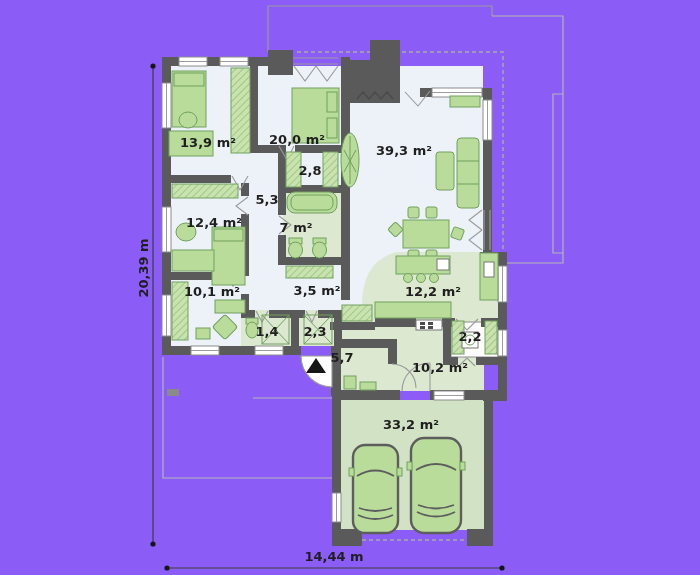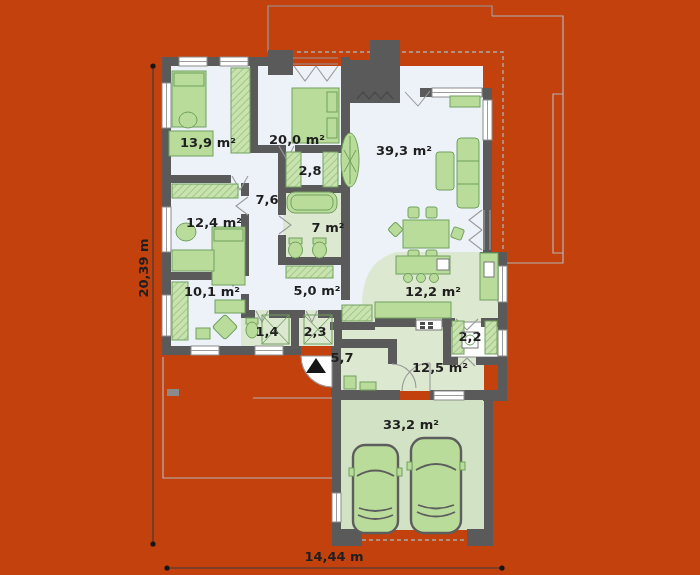--- a/index.html
+++ b/index.html
@@ -1,20 +1,20 @@
 <!DOCTYPE html>
 <html style="--wall: #5a5a5a; --floor: #edf2f9; --floor_green: #dce8d0; --garage_floor: #d2e2c4; --furniture: #b9dc9b; --furniture_outline: #70a05e; --outline: #b5b5b5; --text: #1f1f1f;"><head>
 <meta charset="utf-8">
 <style>
   :root{
     --wall:#5a5a5a; --floor:#edf2f9; --floor_green:#dce8d0; --garage_floor:#d2e2c4;
     --furniture:#b9dc9b; --furniture_outline:#70a05e; --outline:#b5b5b5; --text:#1f1f1f;
   }
   html,body{margin:0;padding:0;background:#ffffff;}
-  .stage{position:relative;width:700px;height:575px;background:#c2410c;overflow:hidden;
+  .stage{position:relative;width:700px;height:575px;background:#8b5cf6;overflow:hidden;
          font-family:"DejaVu Sans","Liberation Sans",sans-serif;}
   .stage svg{position:absolute;left:0;top:0;}
   .wall{fill:var(--wall);stroke:none;}
   .floor{fill:var(--floor);stroke:none;}
   .floorg{fill:var(--floor_green);stroke:none;}
   .floorga{fill:var(--garage_floor);stroke:none;}
   .furn{fill:var(--furniture);stroke:var(--furniture_outline);stroke-width:1;}
   .furnl{fill:none;stroke:var(--furniture_outline);stroke-width:1;}
   .hatch{fill:url(#hatchpat);stroke:var(--furniture_outline);stroke-width:1;}
   .white{fill:#ffffff;stroke:#8c8c8c;stroke-width:1;}
@@ -298,29 +298,29 @@
     <circle class="dot" cx="153" cy="544" r="2.6"></circle>
     <line class="dim" x1="167" y1="568" x2="502" y2="568"></line>
     <circle class="dot" cx="167" cy="568" r="2.6"></circle>
     <circle class="dot" cx="502" cy="568" r="2.6"></circle>
   </g>
 </svg>
 
 <div class="lbl" style="left:208px;top:142px">13,9 m²</div>
 <div class="lbl" style="left:297px;top:139px">20,0 m²</div>
 <div class="lbl" style="left:310px;top:170px">2,8</div>
-<div class="lbl" style="left:267px;top:199px">7,6</div>
-<div class="lbl" style="left:328px;top:227px">7 m²</div>
+<div class="lbl" style="left:267px;top:199px">5,3</div>
+<div class="lbl" style="left:296px;top:227px">7 m²</div>
 <div class="lbl" style="left:404px;top:150px">39,3 m²</div>
 <div class="lbl" style="left:214px;top:222px">12,4 m²</div>
 <div class="lbl" style="left:212px;top:291px">10,1 m²</div>
-<div class="lbl" style="left:317px;top:290px">5,0 m²</div>
+<div class="lbl" style="left:317px;top:290px">3,5 m²</div>
 <div class="lbl" style="left:267px;top:331px">1,4</div>
 <div class="lbl" style="left:315px;top:331px">2,3</div>
 <div class="lbl" style="left:433px;top:291px">12,2 m²</div>
 <div class="lbl" style="left:470px;top:336px">2,2</div>
 <div class="lbl" style="left:342px;top:357px">5,7</div>
-<div class="lbl" style="left:440px;top:367px">12,5 m²</div>
+<div class="lbl" style="left:440px;top:367px">10,2 m²</div>
 <div class="lbl" style="left:411px;top:424px">33,2 m²</div>
 
 <div class="lbl vert" style="left:143px;top:268px">20,39 m</div>
 <div class="lbl" style="left:334px;top:556px">14,44 m</div>
 </div>
 
 </body></html>

